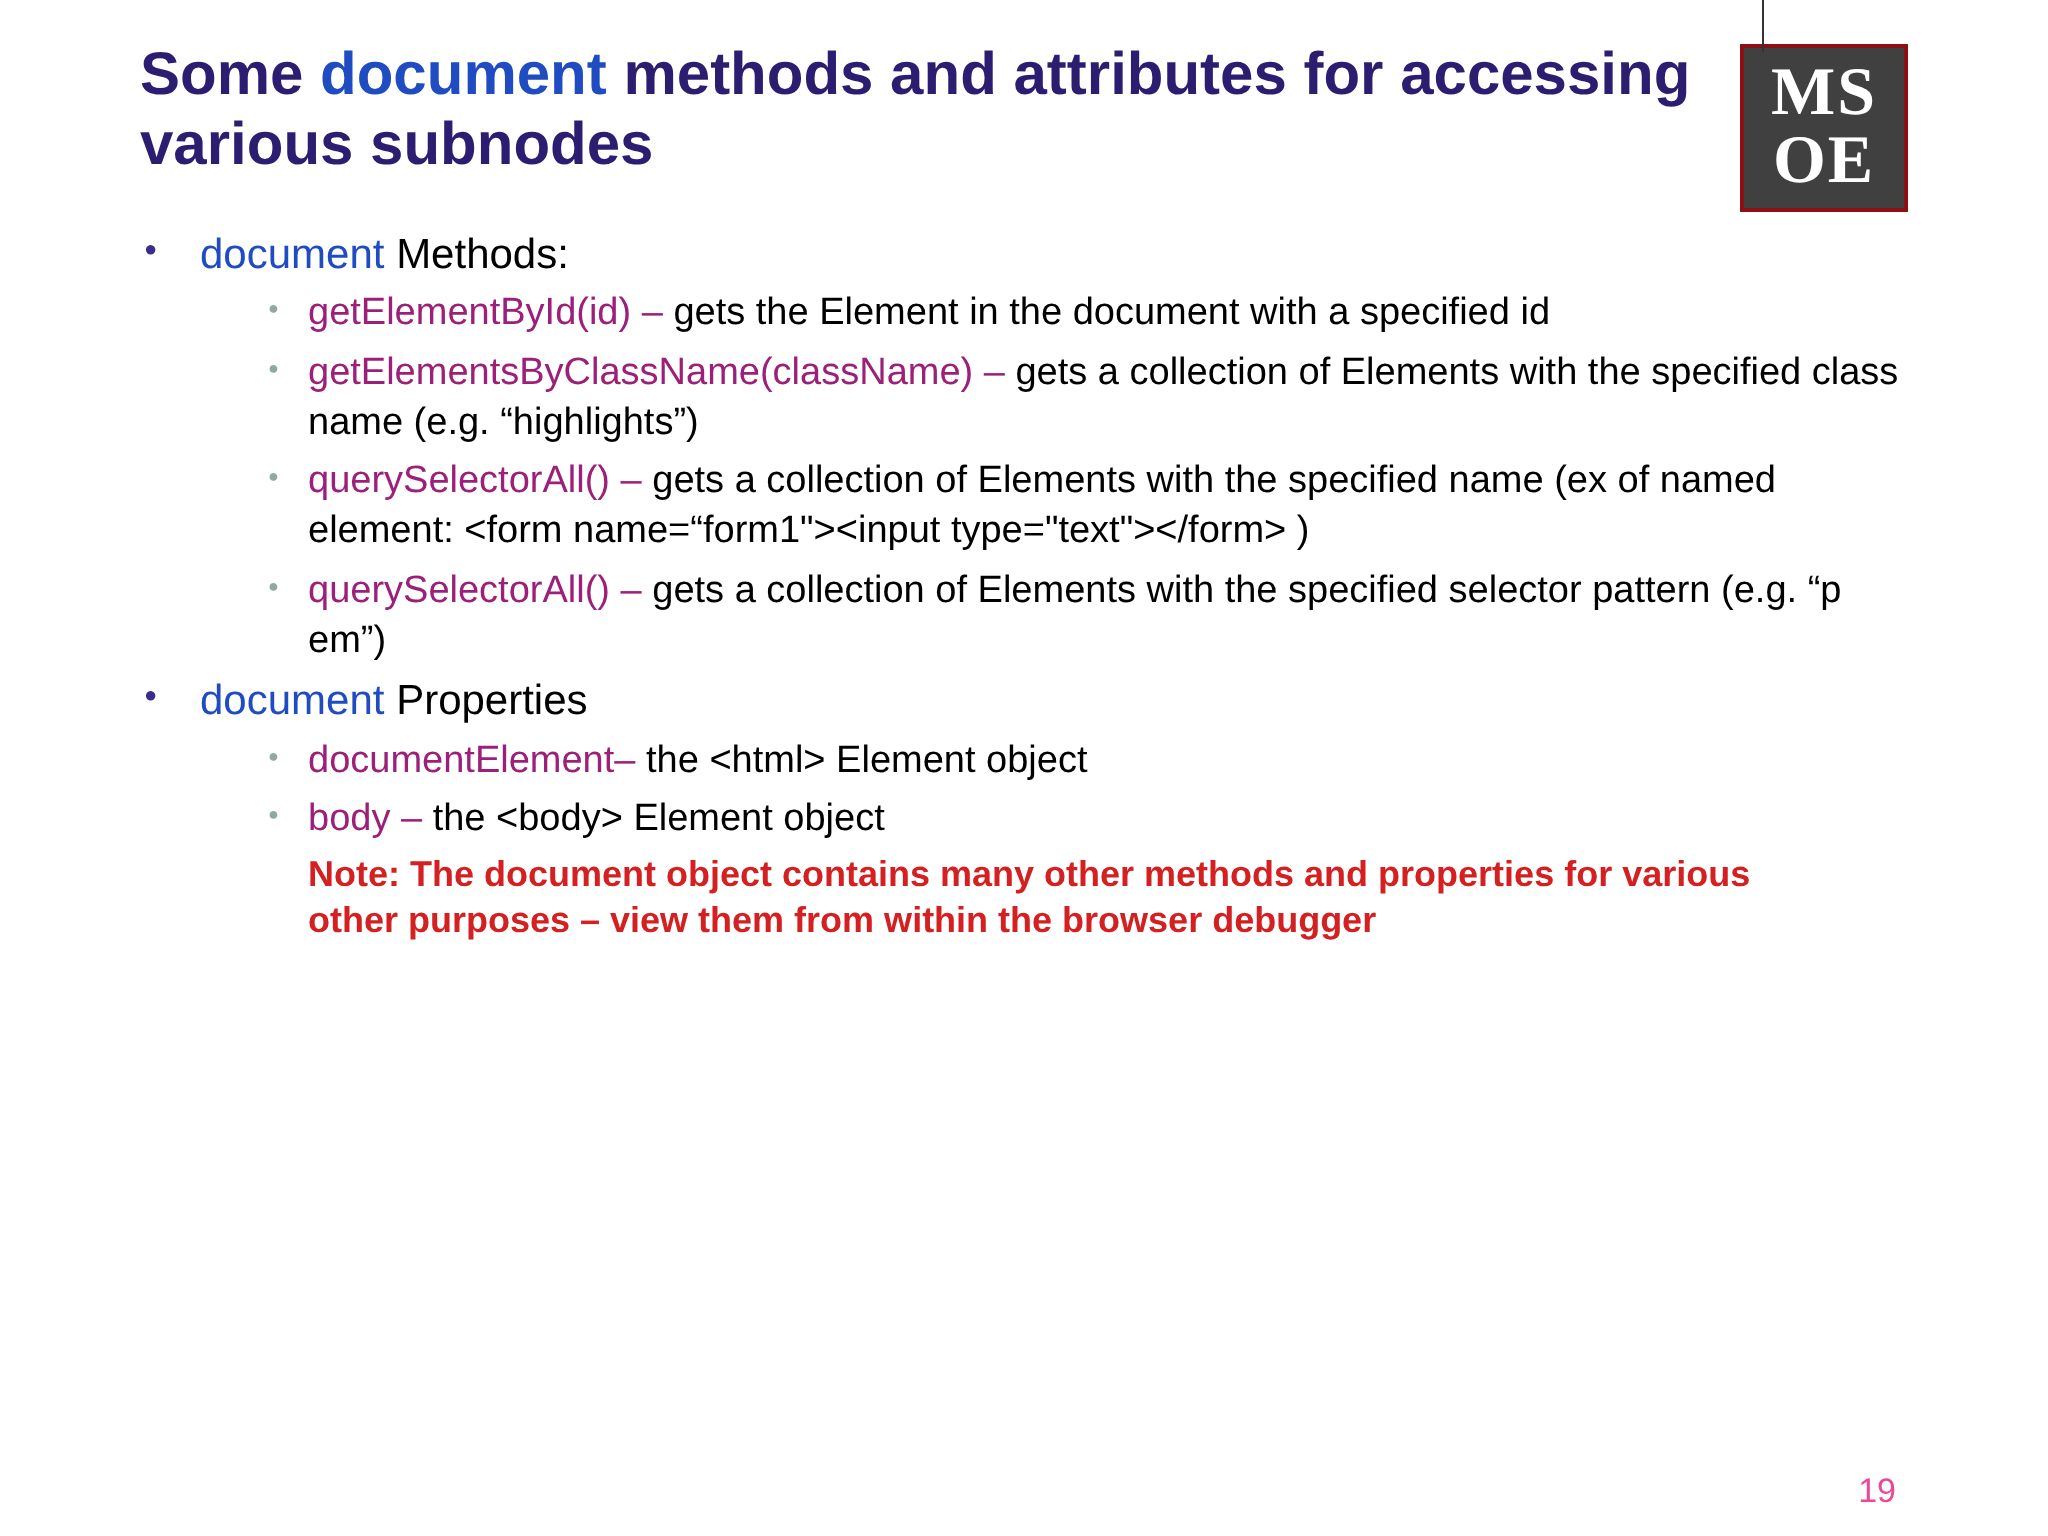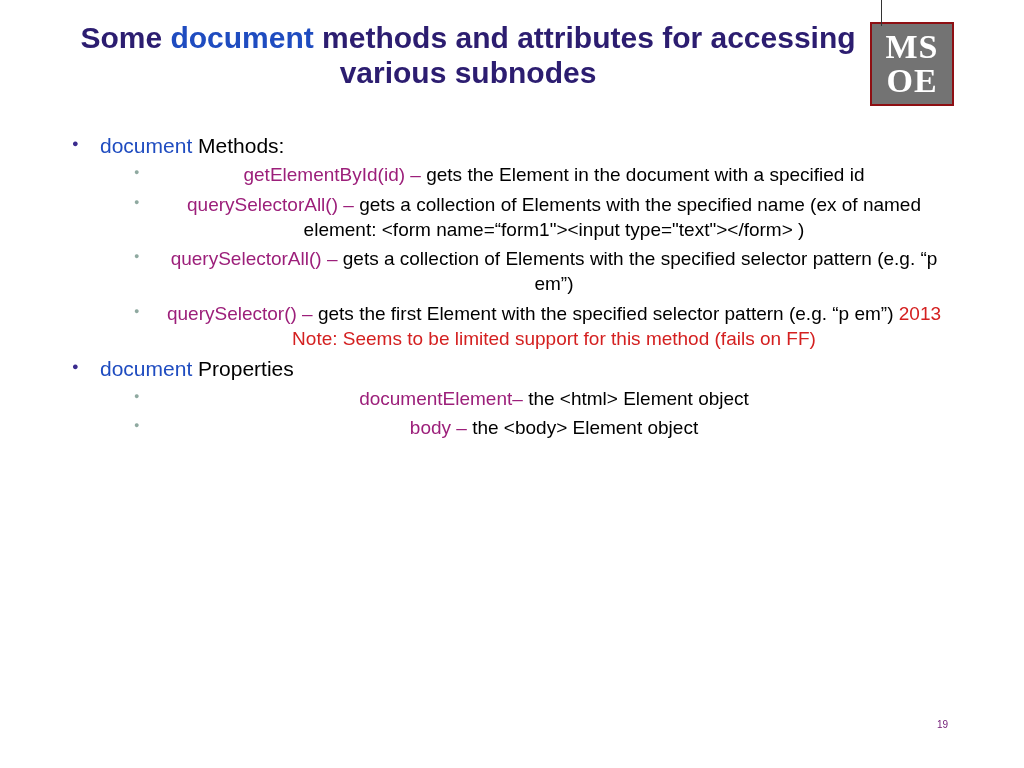--- a/index.html
+++ b/index.html
@@ -13,35 +13,34 @@
   }
   .slide {
     width: 100%;
     height: 100%;
     padding: 20px 70px 10px 70px;
     position: relative;
   }
   .title-row {
     display: flex;
     align-items: flex-start;
-    margin-bottom: 26px;
-    text-align: center;
+    margin-bottom: 8px;
   }
   .title {
     flex: 1;
     font-size: 30px;
     font-weight: bold;
     line-height: 1.18;
     color: #2C1D70;
   }
   .title .kw { color: #1F4CC0; }
   .logo {
     width: 84px;
     height: 84px;
-    background: #737373;
+    background: #404040;
     border: 2px solid #8e0f13;
     color: #ffffff;
     font-family: Georgia, 'Times New Roman', serif;
     font-weight: bold;
     font-size: 34px;
     line-height: 1;
     display: flex;
     flex-direction: column;
     align-items: center;
     justify-content: center;
@@ -67,21 +66,20 @@
     position: absolute;
     left: 2px;
     top: 4px;
     font-size: 11px;
     color: #3A2B8E;
   }
   ul.sub {
     list-style: none;
     padding-left: 0;
     margin-top: 2px;
-    text-align: center;
   }
   ul.sub > li {
     position: relative;
     padding-left: 54px;
     font-size: 19px;
     line-height: 1.33;
     color: #000;
     margin-bottom: 4px;
   }
   ul.sub > li::before {
@@ -110,24 +108,24 @@
     bottom: 12px;
     left: 0;
     width: 100%;
     text-align: center;
     font-size: 13px;
     color: #000;
     line-height: 1.25;
   }
   .pagenum {
     position: absolute;
-    bottom: 38px;
+    bottom: 12px;
     right: 76px;
-    font-size: 10px;
-    color: #701a75;
+    font-size: 17px;
+    color: #ec4899;
   }
   .tick {
     position: absolute;
     top: 0;
     right: 142px;
     width: 1px;
     height: 26px;
     background: #333;
   }
 </style>
@@ -146,31 +144,32 @@
       <div class="row">OE</div>
     </div>
   </div>
 
   <ul class="top">
 
     <li>
       <span class="blue">document</span><span> Methods:</span>
       <ul class="sub">
         <li><span class="magenta">getElementById(id) – </span><span>gets the Element in the document with a specified id</span></li>
+        <li><span class="magenta">getElementsByClassName(className) – </span><span>gets a collection of Elements with the specified class name (e.g. “highlights”)</span></li>
         <li><span class="magenta">querySelectorAll() – </span><span>gets a collection of Elements with the specified name (ex of named element: &lt;form name=“form1"&gt;&lt;input type="text"&gt;&lt;/form&gt; )</span></li>
         <li><span class="magenta">querySelectorAll() – </span><span>gets a collection of Elements with the specified selector pattern (e.g. “p em”)</span></li>
-        <li><span class="magenta">querySelector() – </span><span>gets the first Element with the specified selector pattern (e.g. “p em”) </span><span class="red">2013 Note: Seems to be limited support for this method (fails on FF)</span></li>
       </ul>
     </li>
 
     <li>
       <span class="blue">document</span><span> Properties</span>
       <ul class="sub">
         <li><span class="magenta">documentElement– </span><span>the &lt;html&gt; Element object</span></li>
         <li><span class="magenta">body – </span><span>the &lt;body&gt; Element object</span></li>
       </ul>
     </li>
 
   </ul>
 
+  <div class="note">Note: The document object contains many other methods and properties for various other purposes – view them from within the browser debugger</div>
 
   <div class="pagenum">19</div>
 </div>
 
 </body></html>

